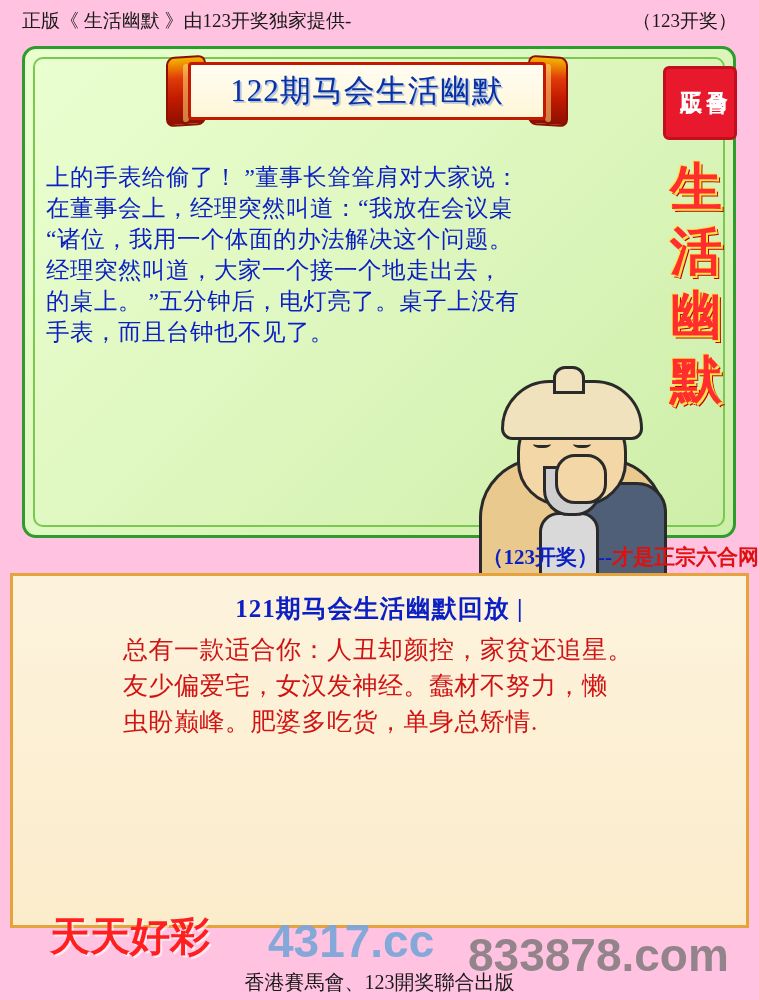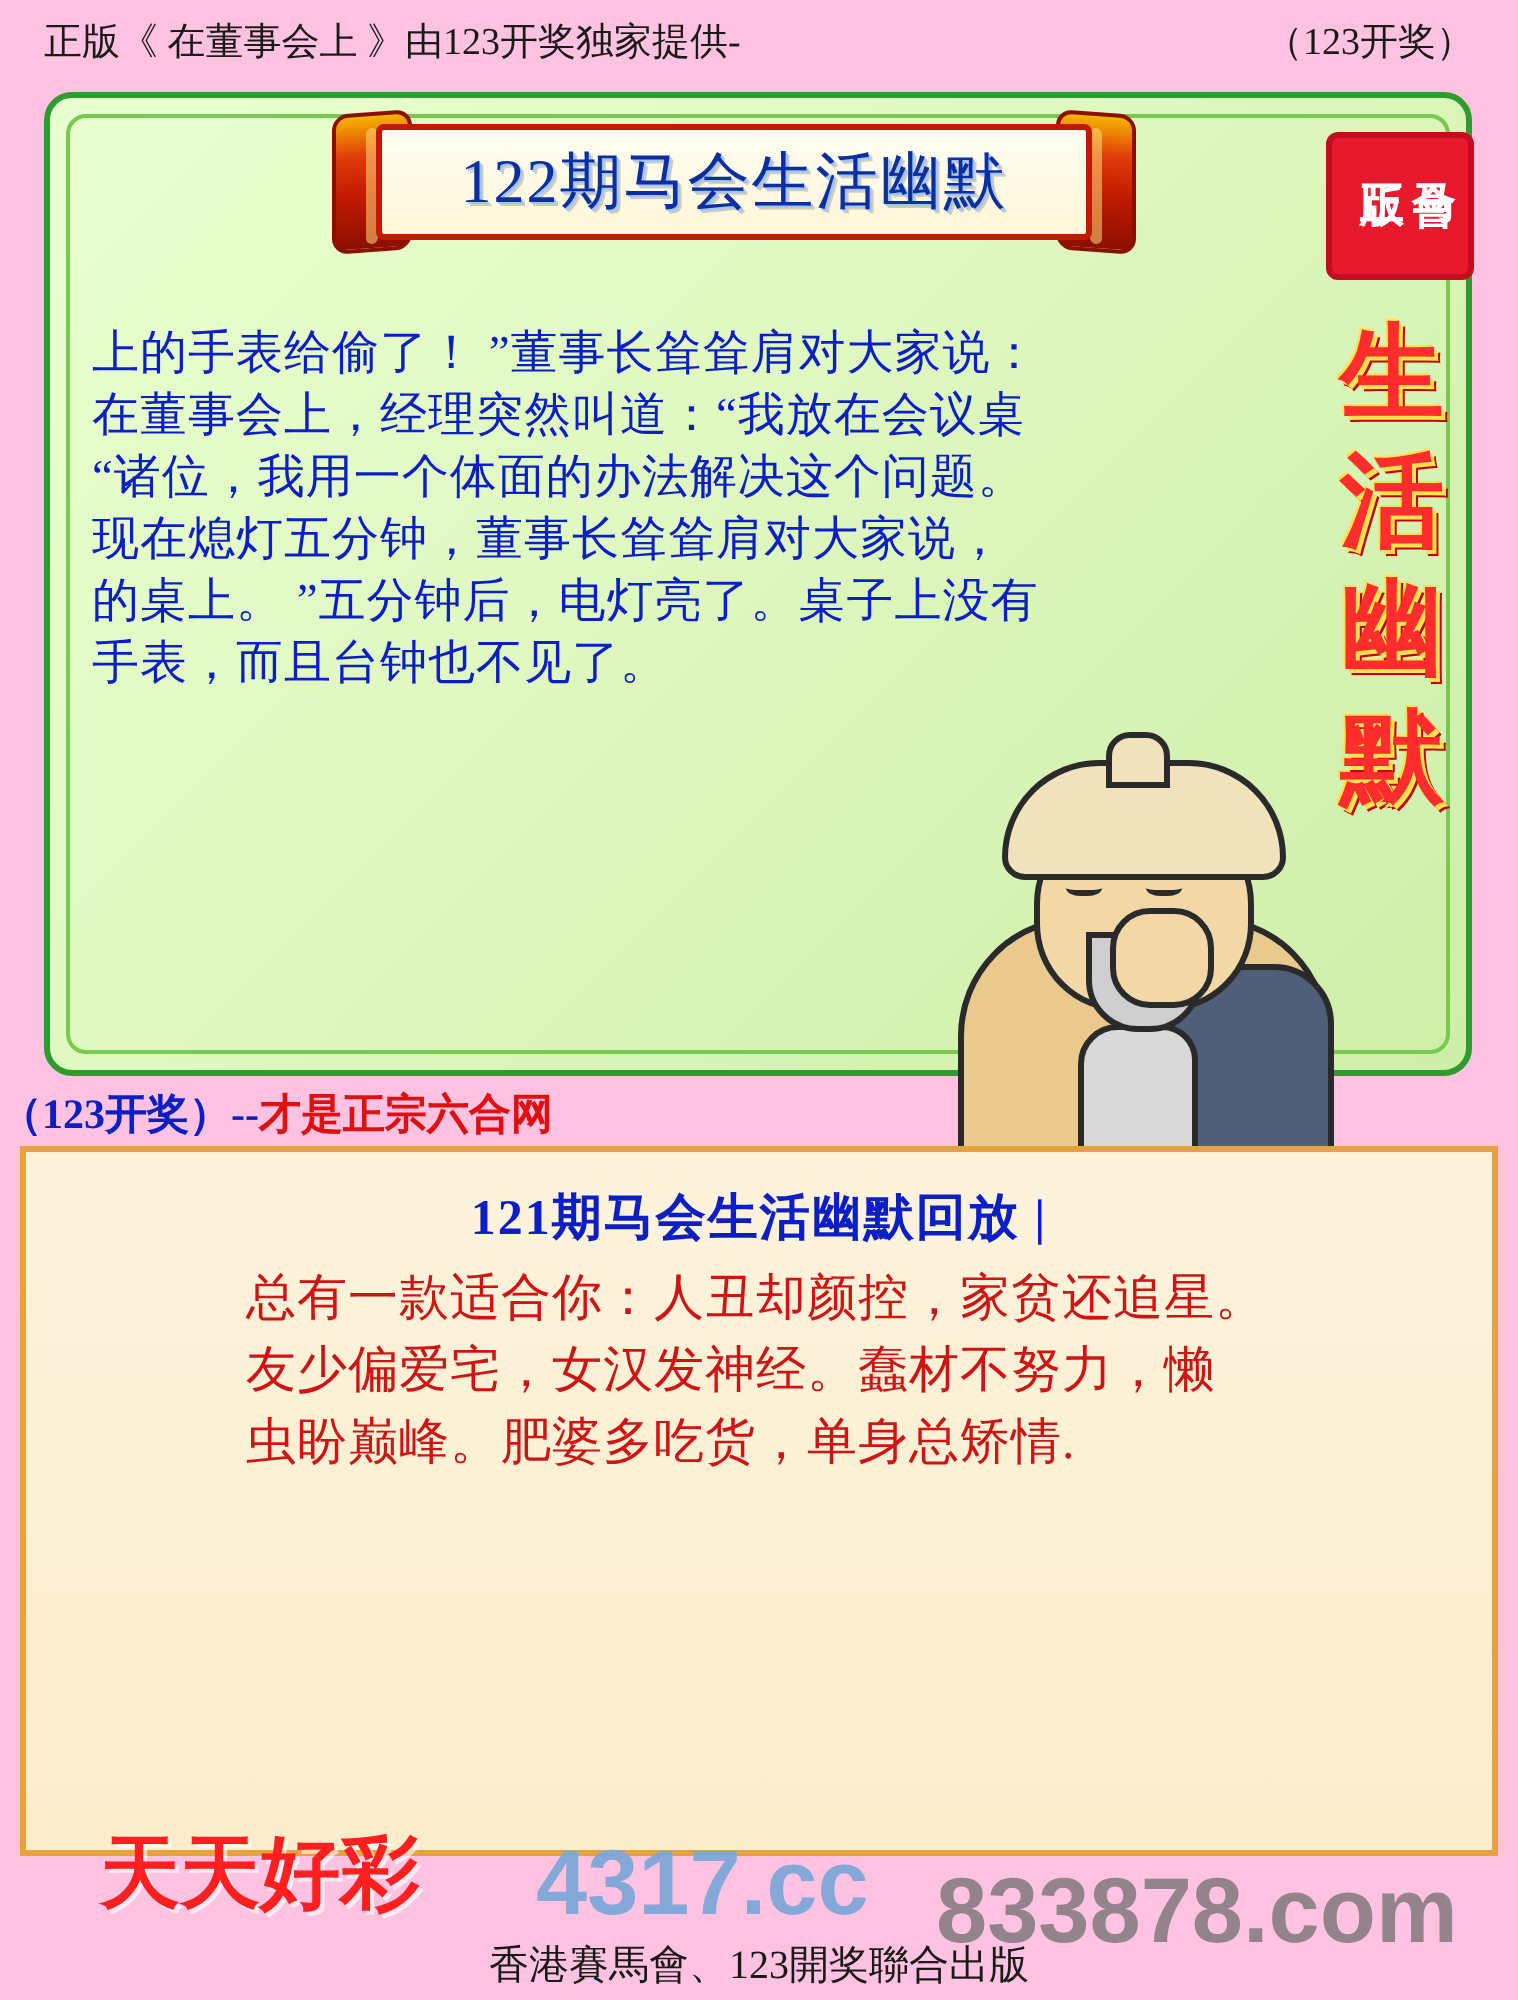--- a/index.html
+++ b/index.html
@@ -244,21 +244,21 @@
     background: #f3d7a6;
     border: 3px solid #2a2a2a;
     border-radius: 20px;
   }
 
   
   .caption {
     position: absolute;
     left: 0; top: 543px;
     width: 759px;
-    text-align: left;
+    text-align: right;
     font-family: "Liberation Serif", serif;
     font-size: 21px;
     color: #0b1fc4;
     font-weight: bold;
   }
   .caption .blue { color: #0b1fc4; }
   .caption .red { color: #e01010; }
 
   
   .cream-card {
@@ -334,41 +334,41 @@
     text-align: center;
     font-family: "Liberation Serif", serif;
     font-size: 20px;
     color: #1a1a1a;
   }
 </style>
 </head>
 <body>
 
 <div class="top-bar">
-  <div class="top-left-text">正版《 在董事会上 》由123开奖独家提供-</div>
+  <div class="top-left-text">正版《 生活幽默 》由123开奖独家提供-</div>
   <div class="top-right-text">（123开奖）</div>
 </div>
 
 <div class="green-card">
   <div class="green-card-inner"></div>
 </div>
 
 <div class="scroll-banner">
   <div class="scroll-rod left"></div>
   <div class="scroll-rod right"></div>
   <div class="scroll-paper">
     <div class="scroll-title">122期马会生活幽默</div>
   </div>
 </div>
 
 <div class="joke-body">
   <p>上的手表给偷了！ ”董事长耸耸肩对大家说：</p>
   <p>在董事会上，经理突然叫道：“我放在会议桌</p>
   <p>“诸位，我用一个体面的办法解决这个问题。</p>
-  <p>现在熄灯五分钟，董事长耸耸肩对大家说，</p>
+  <p>经理突然叫道，大家一个接一个地走出去，</p>
   <p>的桌上。 ”五分钟后，电灯亮了。桌子上没有</p>
   <p>手表，而且台钟也不见了。</p>
 </div>
 
 <div class="stamp">
   <div class="stamp-col b">马會</div>
   <div class="stamp-col a">正版</div>
 </div>
 
 <div class="vert-title">

